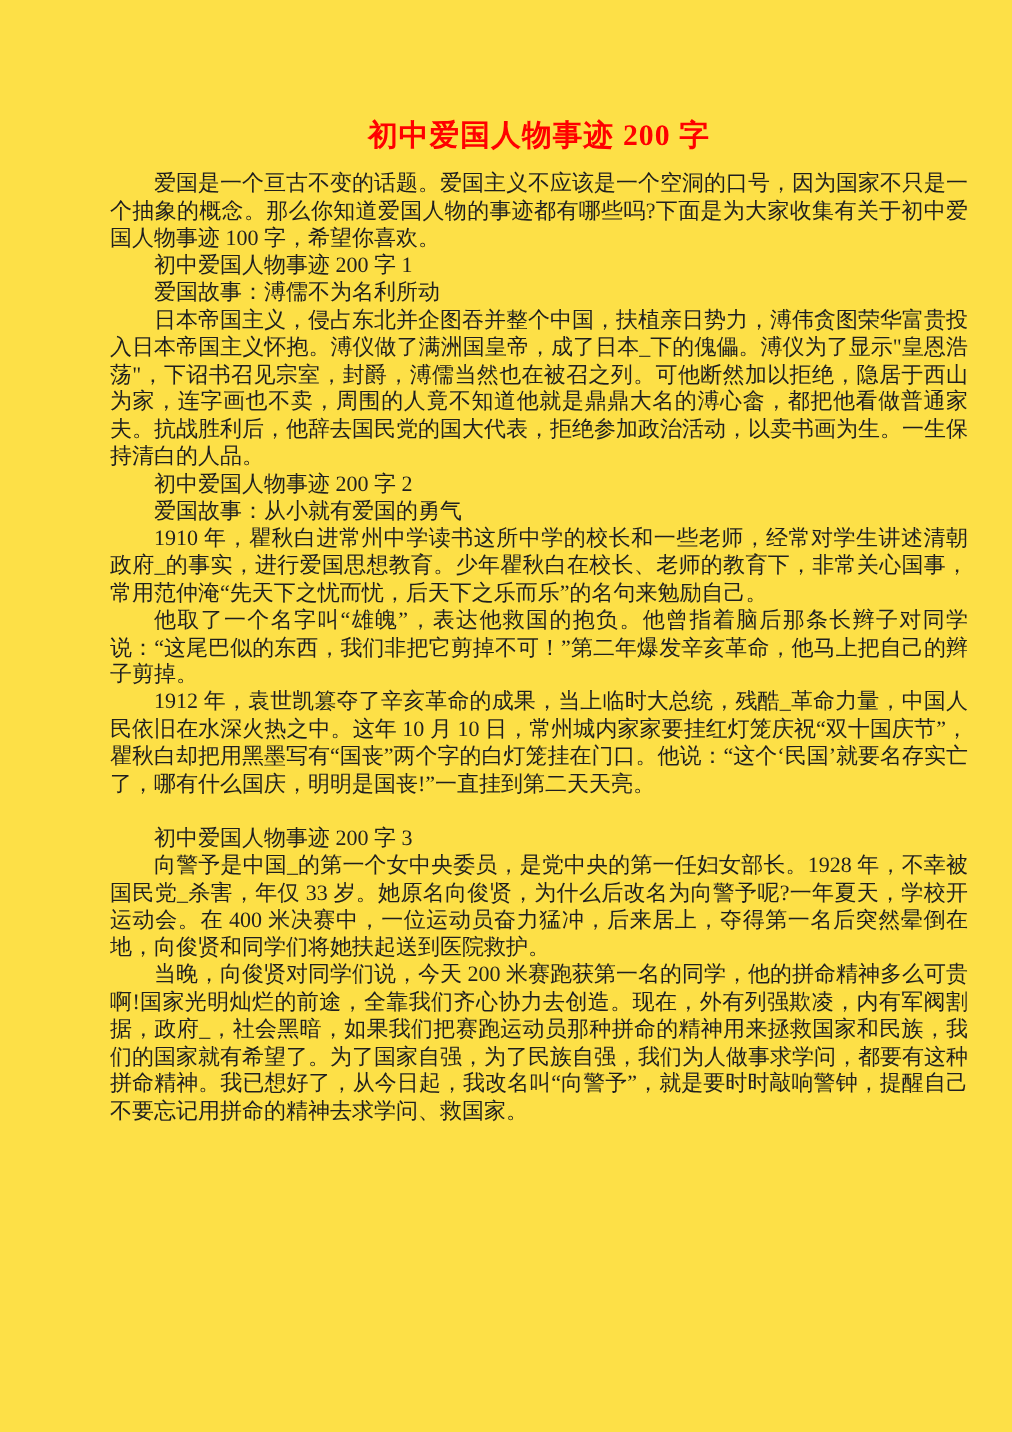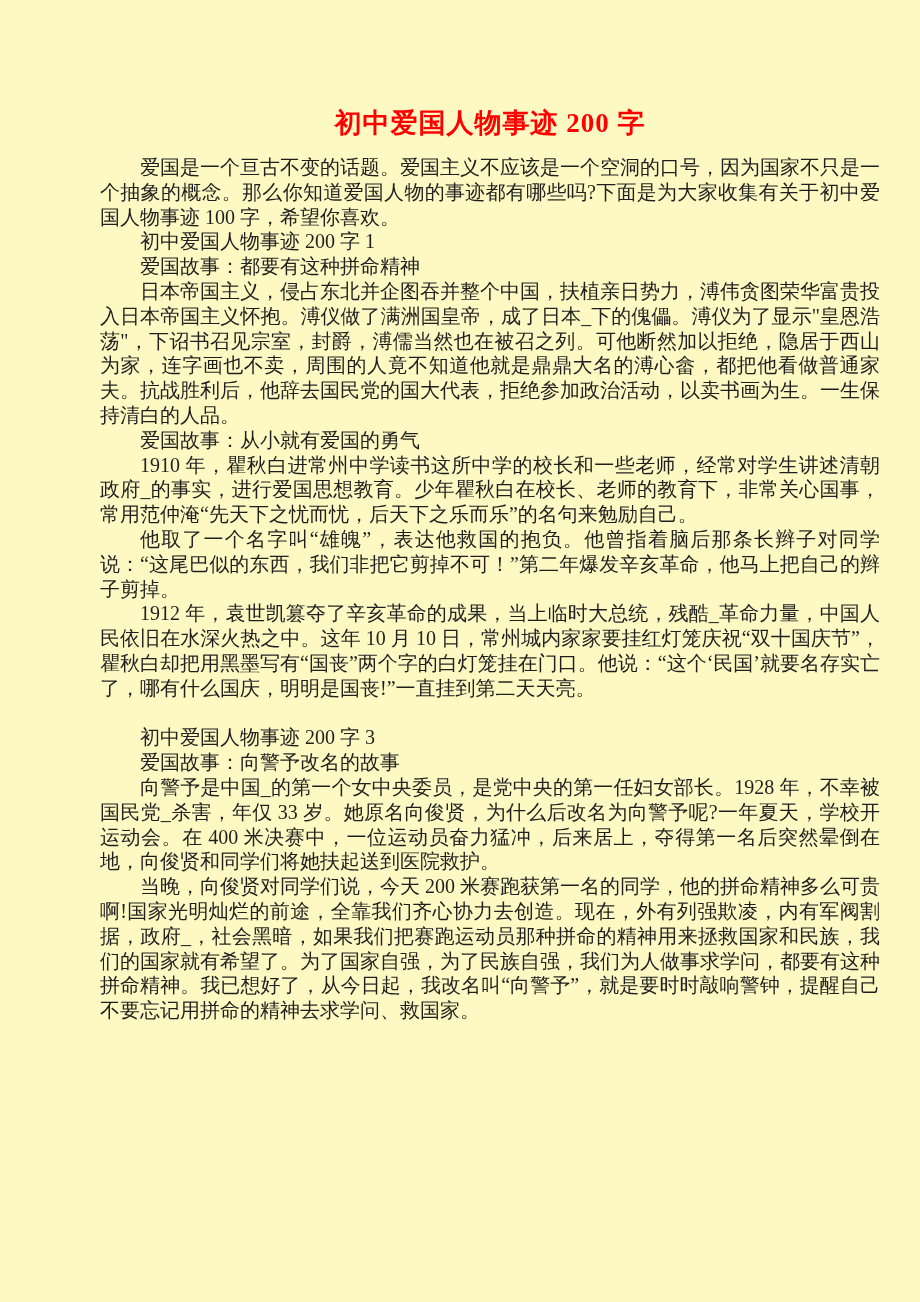--- a/index.html
+++ b/index.html
@@ -11,21 +11,21 @@
     width: 920px;
     height: 1302px;
     overflow: hidden;
     font-family: "Liberation Serif", "DejaVu Serif", serif;
   }
   .page {
     box-sizing: border-box;
     width: 920px;
     height: 1302px;
     padding: 106px 40px 0 100px;
-    background: #fef9c3;
+    background: #fde047;
   }
   .doc-title {
     margin: 0 0 15px 0;
     text-align: center;
     font-size: 27px;
     line-height: 34px;
     font-weight: bold;
     letter-spacing: 1px;
     font-family: "Liberation Serif", "DejaVu Serif", serif;
   }
@@ -44,25 +44,25 @@
   }
 </style>
 </head>
 <body>
 
 <div class="page">
   <h1 class="doc-title" style="color: rgb(255, 0, 0);">初中爱国人物事迹 200 字</h1>
   <div class="doc-body">
       <p>爱国是一个亘古不变的话题。爱国主义不应该是一个空洞的口号，因为国家不只是一个抽象的概念。那么你知道爱国人物的事迹都有哪些吗?下面是为大家收集有关于初中爱国人物事迹 100 字，希望你喜欢。</p>
       <p>初中爱国人物事迹 200 字 1</p>
-      <p>爱国故事：都要有这种拼命精神</p>
+      <p>爱国故事：溥儒不为名利所动</p>
       <p>日本帝国主义，侵占东北并企图吞并整个中国，扶植亲日势力，溥伟贪图荣华富贵投入日本帝国主义怀抱。溥仪做了满洲国皇帝，成了日本_下的傀儡。溥仪为了显示"皇恩浩荡"，下诏书召见宗室，封爵，溥儒当然也在被召之列。可他断然加以拒绝，隐居于西山为家，连字画也不卖，周围的人竟不知道他就是鼎鼎大名的溥心畲，都把他看做普通家夫。抗战胜利后，他辞去国民党的国大代表，拒绝参加政治活动，以卖书画为生。一生保持清白的人品。</p>
+      <p>初中爱国人物事迹 200 字 2</p>
       <p>爱国故事：从小就有爱国的勇气</p>
       <p>1910 年，瞿秋白进常州中学读书这所中学的校长和一些老师，经常对学生讲述清朝政府_的事实，进行爱国思想教育。少年瞿秋白在校长、老师的教育下，非常关心国事，常用范仲淹“先天下之忧而忧，后天下之乐而乐”的名句来勉励自己。</p>
       <p>他取了一个名字叫“雄魄”，表达他救国的抱负。他曾指着脑后那条长辫子对同学说：“这尾巴似的东西，我们非把它剪掉不可！”第二年爆发辛亥革命，他马上把自己的辫子剪掉。</p>
       <p>1912 年，袁世凯篡夺了辛亥革命的成果，当上临时大总统，残酷_革命力量，中国人民依旧在水深火热之中。这年 10 月 10 日，常州城内家家要挂红灯笼庆祝“双十国庆节”，瞿秋白却把用黑墨写有“国丧”两个字的白灯笼挂在门口。他说：“这个‘民国’就要名存实亡了，哪有什么国庆，明明是国丧!”一直挂到第二天天亮。</p>
       <p class="spacer"></p>
       <p>初中爱国人物事迹 200 字 3</p>
-      <p>爱国故事：向警予改名的故事</p>
       <p>向警予是中国_的第一个女中央委员，是党中央的第一任妇女部长。1928 年，不幸被国民党_杀害，年仅 33 岁。她原名向俊贤，为什么后改名为向警予呢?一年夏天，学校开运动会。在 400 米决赛中，一位运动员奋力猛冲，后来居上，夺得第一名后突然晕倒在地，向俊贤和同学们将她扶起送到医院救护。</p>
       <p>当晚，向俊贤对同学们说，今天 200 米赛跑获第一名的同学，他的拼命精神多么可贵啊!国家光明灿烂的前途，全靠我们齐心协力去创造。现在，外有列强欺凌，内有军阀割据，政府_，社会黑暗，如果我们把赛跑运动员那种拼命的精神用来拯救国家和民族，我们的国家就有希望了。为了国家自强，为了民族自强，我们为人做事求学问，都要有这种拼命精神。我已想好了，从今日起，我改名叫“向警予”，就是要时时敲响警钟，提醒自己不要忘记用拼命的精神去求学问、救国家。</p>
     </div>
 </div>
 
 </body></html>

